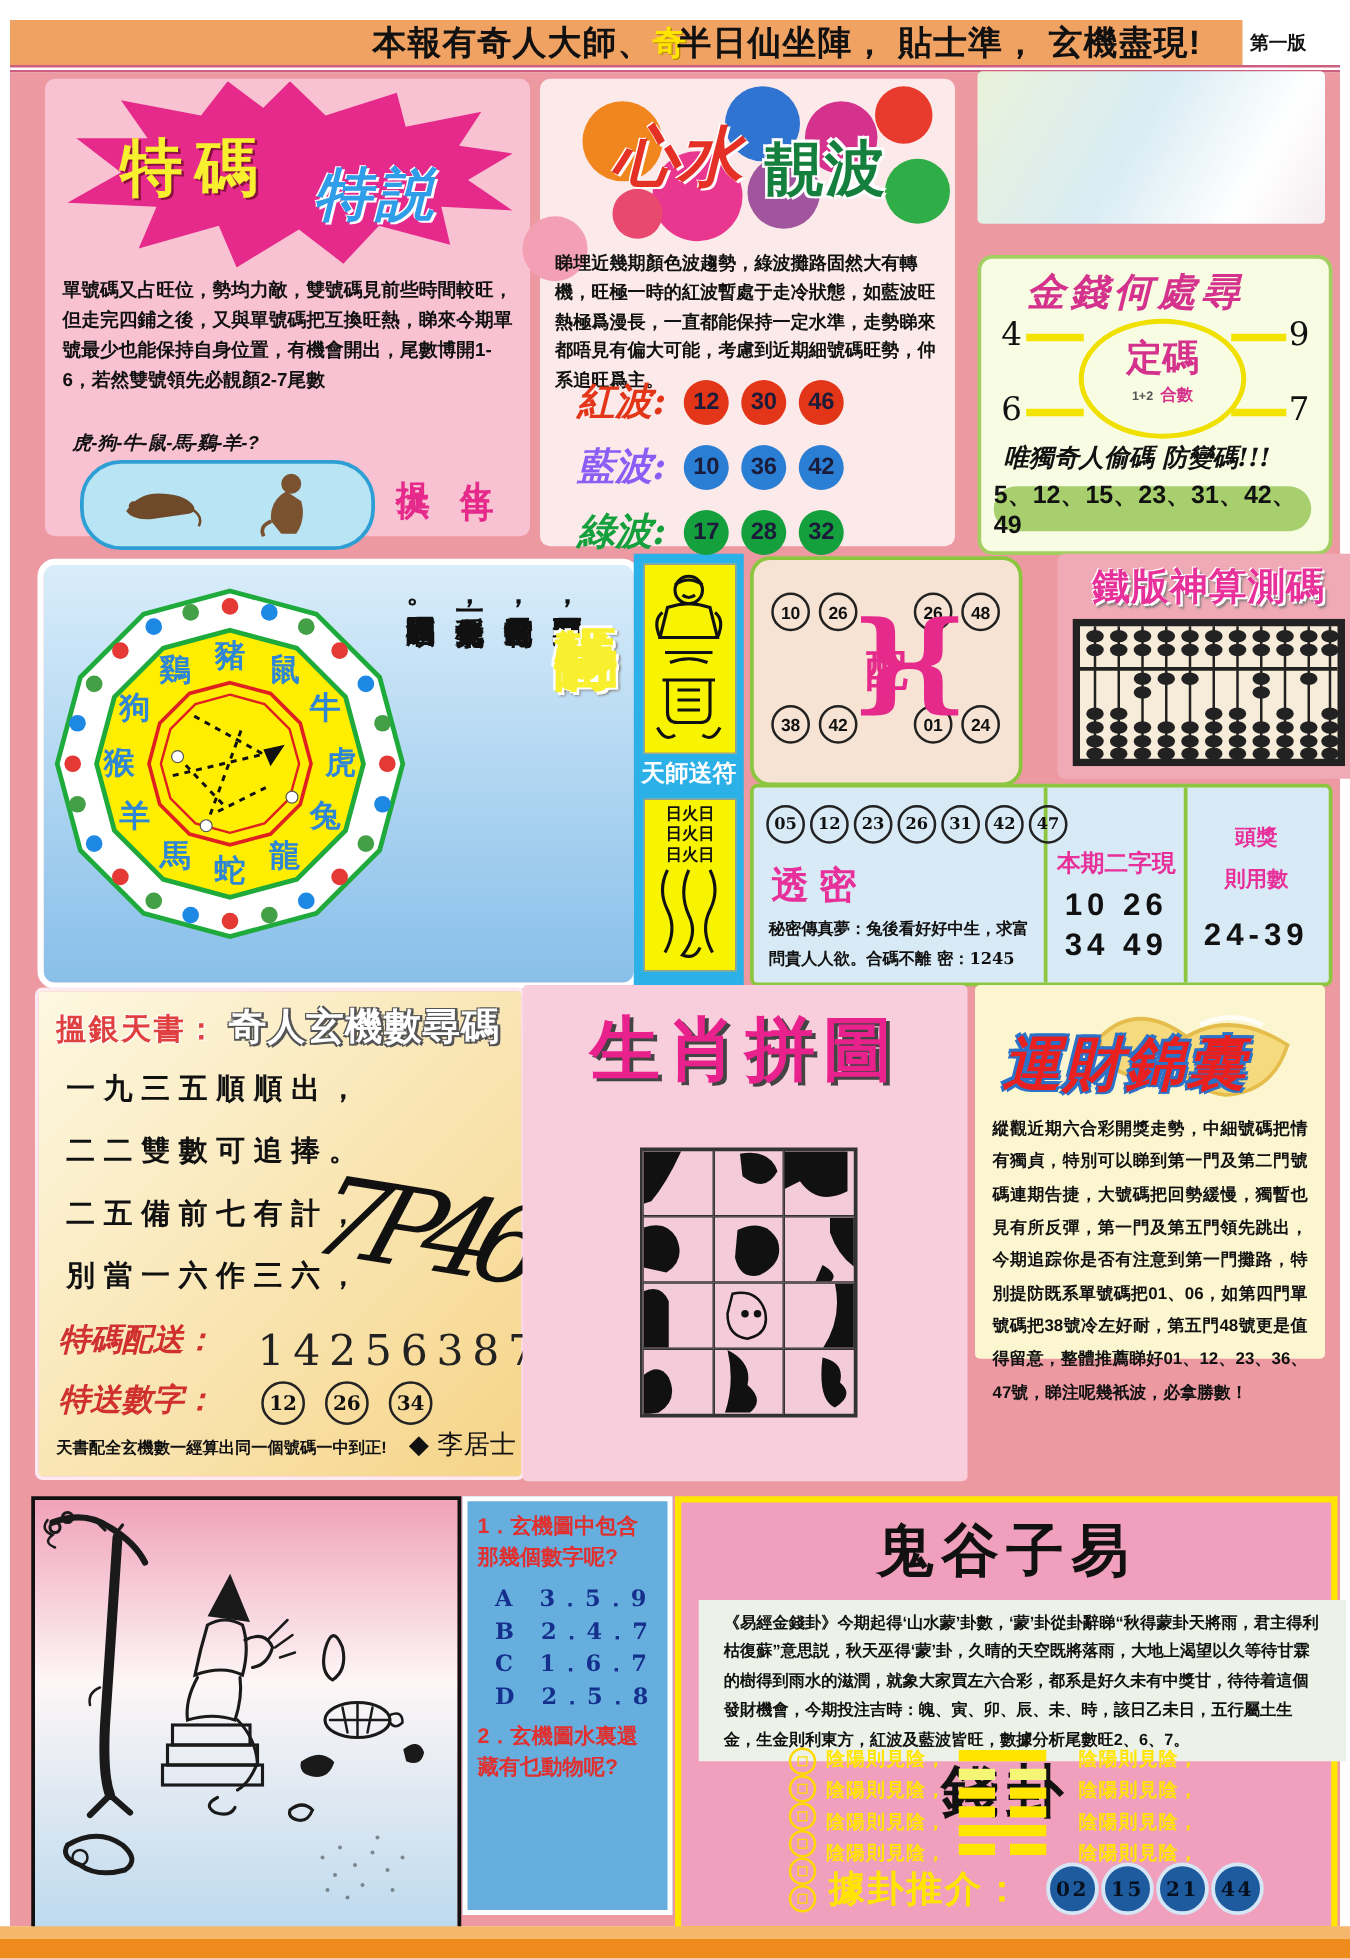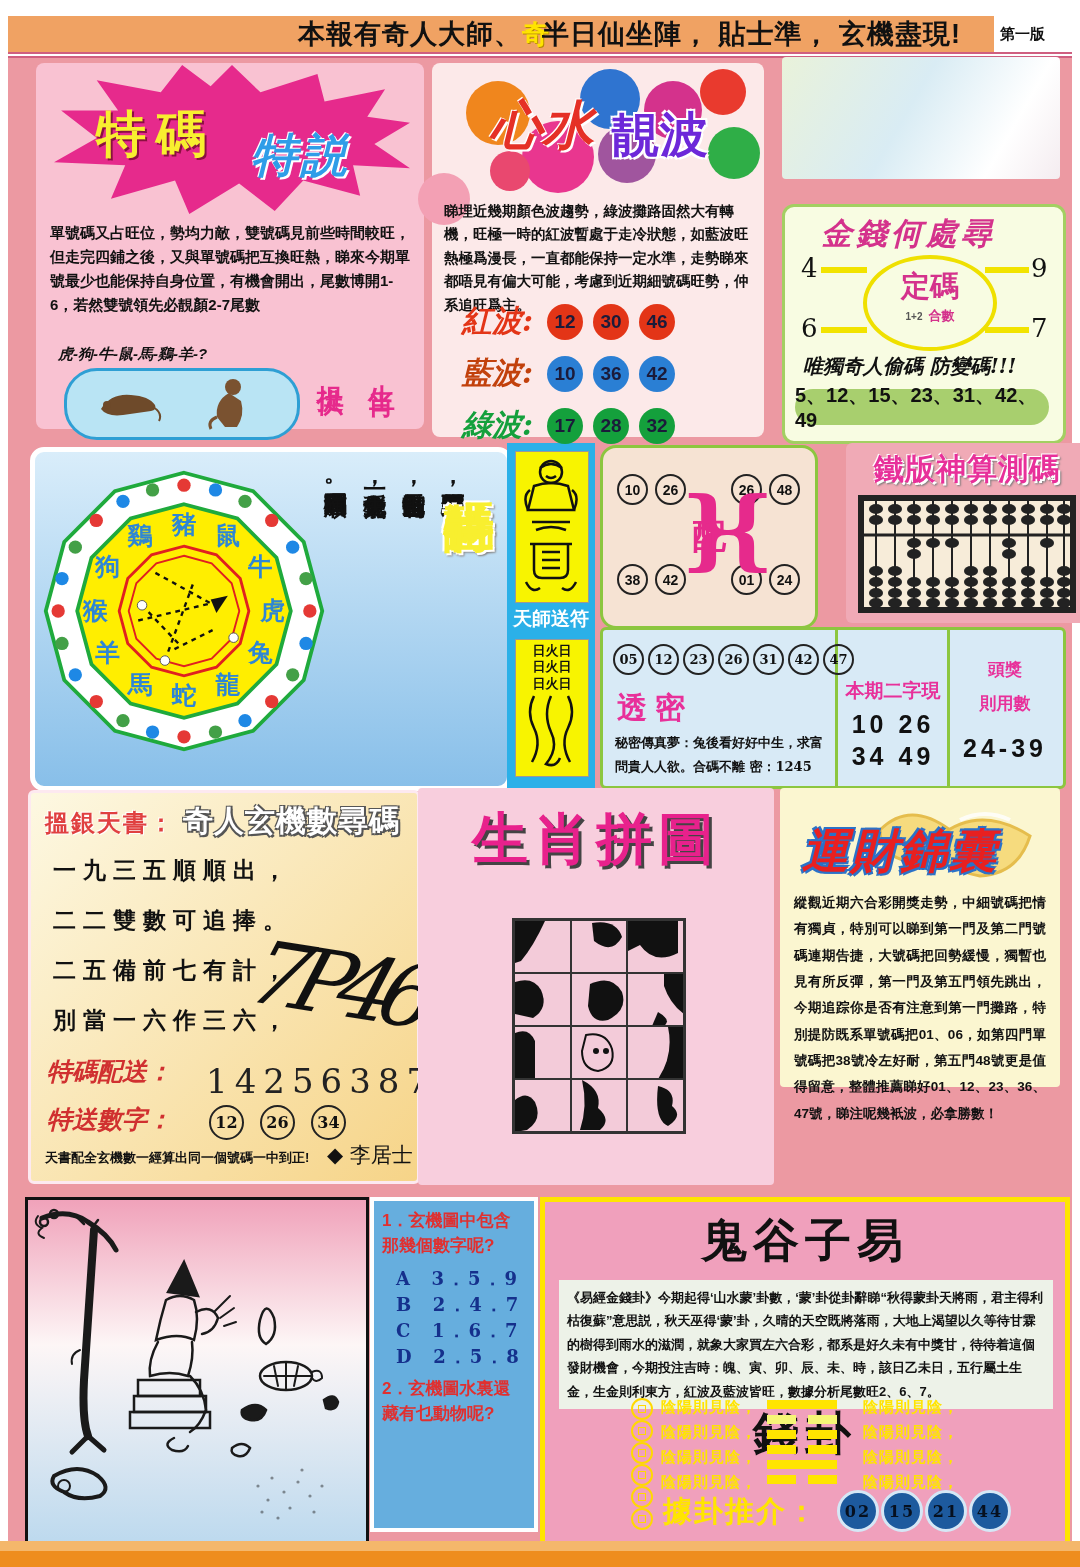--- a/index.html
+++ b/index.html
@@ -27,21 +27,21 @@
   #tema-animalbox{left:22px;top:248px;width:230px;height:66px;background:#b9e4f4;border:3px solid #2e9fd4;border-radius:33px;top:305px;left:28px;}
   #tema-provide{left:268px;top:300px;height:110px;writing-mode:vertical-rl;text-orientation:upright;
      font-size:27px;font-weight:bold;color:#e62a8c;letter-spacing:6px;line-height:1.9;}
   #tema-main{left:18px;top:385px;font-size:27px;font-weight:bold;color:#111;top:382px;}
 
   
   #xs{left:432px;top:63px;width:332px;height:374px;background:#fce9e9;border-radius:8px;}
   .dot{position:absolute;border-radius:50%;}
   #xs-t1{left:58px;top:28px;font-size:52px;font-weight:bold;color:#e53026;font-style:italic;
      text-shadow:2px 2px 0 #fff,-1px -1px 0 #fff;font-family:"DejaVu Serif",serif;z-index:3;}
-  #xs-t2{left:180px;top:40px;font-size:48px;font-weight:bold;color:#6d28d9;
+  #xs-t2{left:180px;top:40px;font-size:48px;font-weight:bold;color:#15803d;
      text-shadow:2px 2px 0 #fff,-2px -2px 0 #fff,2px -2px 0 #fff,-2px 2px 0 #fff;z-index:3;text-align:center;}
   #xs-body{left:12px;top:122px;width:308px;font-size:14.5px;font-weight:bold;color:#111;line-height:1.62;z-index:3;margin-top:15px;}
   .xsrow{position:absolute;left:30px;display:flex;align-items:center;z-index:3;}
   .xslabel{font-size:30px;font-weight:bold;font-style:italic;font-family:"DejaVu Serif",serif;margin-right:14px;}
   .ball{width:36px;height:36px;border-radius:50%;display:flex;align-items:center;justify-content:center;
         font-size:19px;font-weight:bold;color:#1b1b3a;margin-right:10px;}
 
   
   #gradbox{left:782px;top:57px;width:278px;height:122px;border-radius:4px;
      background:linear-gradient(120deg,#e9f2da,#d9ecf4 45%,#ffffff 78%,#f4ecf0);}
@@ -137,21 +137,21 @@
   #ques{left:370px;top:1197px;width:160px;height:327px;background:#66aede;border:4px solid #fff;}
   .qred{position:absolute;left:8px;width:142px;font-size:17px;font-weight:bold;color:#e03030;line-height:1.45;}
   .qopt{position:absolute;left:22px;font-size:18px;font-weight:bold;color:#15308c;font-family:"DejaVu Serif",serif;letter-spacing:3px;}
 
   
   #gui{left:540px;top:1197px;width:520px;height:339px;background:#f0a0bc;border:5px solid #ffe500;}
   #gui-title{left:0;top:8px;width:100%;display:flex;align-items:center;justify-content:center;
      font-family:"DejaVu Serif",serif;font-weight:bold;color:#111;flex-direction:column;}
   .gt{font-size:46px;letter-spacing:6px;}
   #gui-gold{background:#ffe500;font-size:50px;padding:0 10px;margin:0 14px;border:1px solid #caa;}
-  #gui-body{left:14px;top:78px;width:478px;background:#edf2e8;padding:6px 8px;font-size:13px;font-weight:bold;
+  #gui-body{left:14px;top:78px;width:478px;background:#edf2e8;padding:6px 20px;font-size:13px;font-weight:bold;
      color:#111;line-height:1.8;}
   .coin{position:absolute;width:18px;height:18px;border:2px solid #ffd900;border-radius:50%;}
   .coin::after{content:"";position:absolute;left:5px;top:5px;width:6px;height:6px;border:1.5px solid #ffd900;}
   .yy{position:absolute;font-size:15px;font-weight:bold;color:#ffe500;letter-spacing:1px;}
   .hexline{position:absolute;left:222px;width:70px;height:9px;background:#ffe500;}
   .hexline.broken{background:none;}
   .hexline.broken::before,.hexline.broken::after{content:"";position:absolute;top:0;width:29px;height:9px;background:#ffe500;}
   .hexline.broken::before{left:0;} .hexline.broken::after{right:0;}
   .hexline.pale{filter:brightness(1.15) saturate(.5);}
   #gui-rec-label{left:118px;top:290px;font-size:29px;font-weight:bold;color:#ffe500;letter-spacing:2px;}
@@ -210,21 +210,21 @@
     <div class="p" id="xs-t1">心水</div>
     <div class="p" id="xs-t2">靚波</div>
     <div class="p" id="xs-body">睇埋近幾期顏色波趨勢，綠波攤路固然大有轉機，旺極一時的紅波暫處于走冷狀態，如藍波旺熱極爲漫長，一直都能保持一定水準，走勢睇來都唔見有偏大可能，考慮到近期細號碼旺勢，仲系追旺爲主。</div>
     <div class="xsrow" style="top:238px;">
       <span class="xslabel" style="color:#e33517;">紅波:</span>
       <span class="ball" style="background:#e33517;">12</span>
       <span class="ball" style="background:#e33517;">30</span>
       <span class="ball" style="background:#e33517;">46</span>
     </div>
     <div class="xsrow" style="top:290px;">
-      <span class="xslabel" style="color:#c2410c;">藍波:</span>
+      <span class="xslabel" style="color:#8b5cf6;">藍波:</span>
       <span class="ball" style="background:#2a7fd4;">10</span>
       <span class="ball" style="background:#2a7fd4;">36</span>
       <span class="ball" style="background:#2a7fd4;">42</span>
     </div>
     <div class="xsrow" style="top:342px;">
       <span class="xslabel" style="color:#14a03c;">綠波:</span>
       <span class="ball" style="background:#14a03c;">17</span>
       <span class="ball" style="background:#14a03c;">28</span>
       <span class="ball" style="background:#14a03c;">32</span>
     </div>

